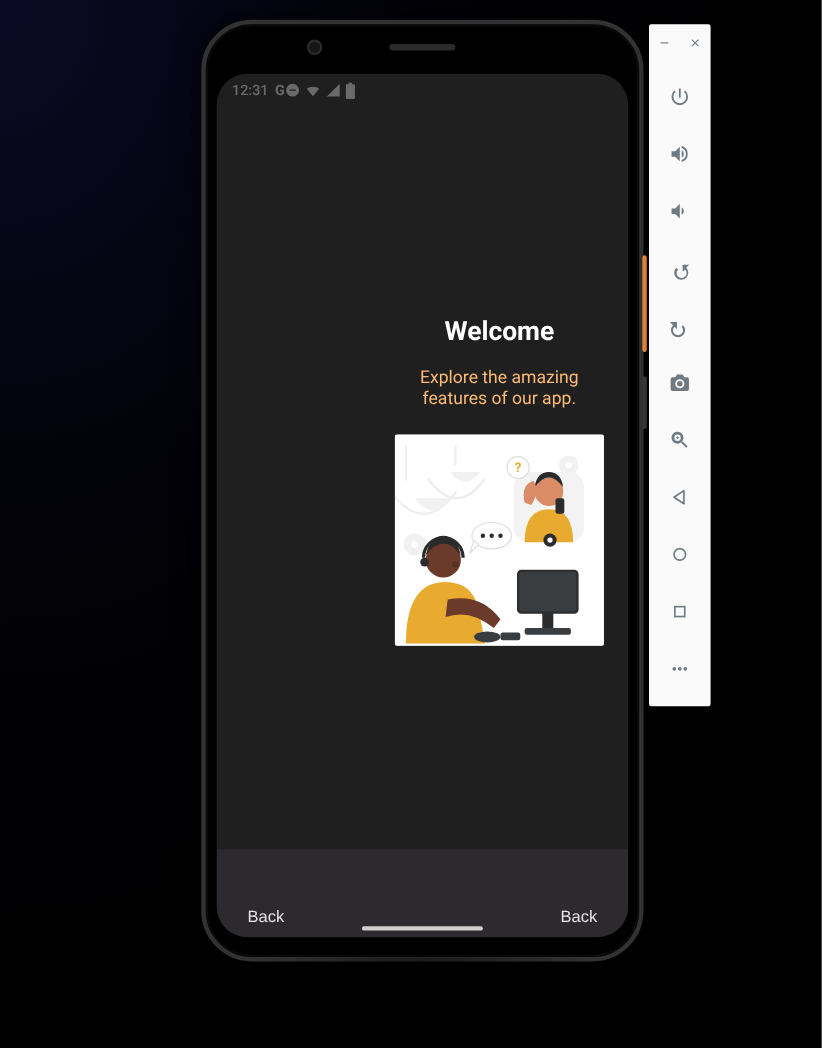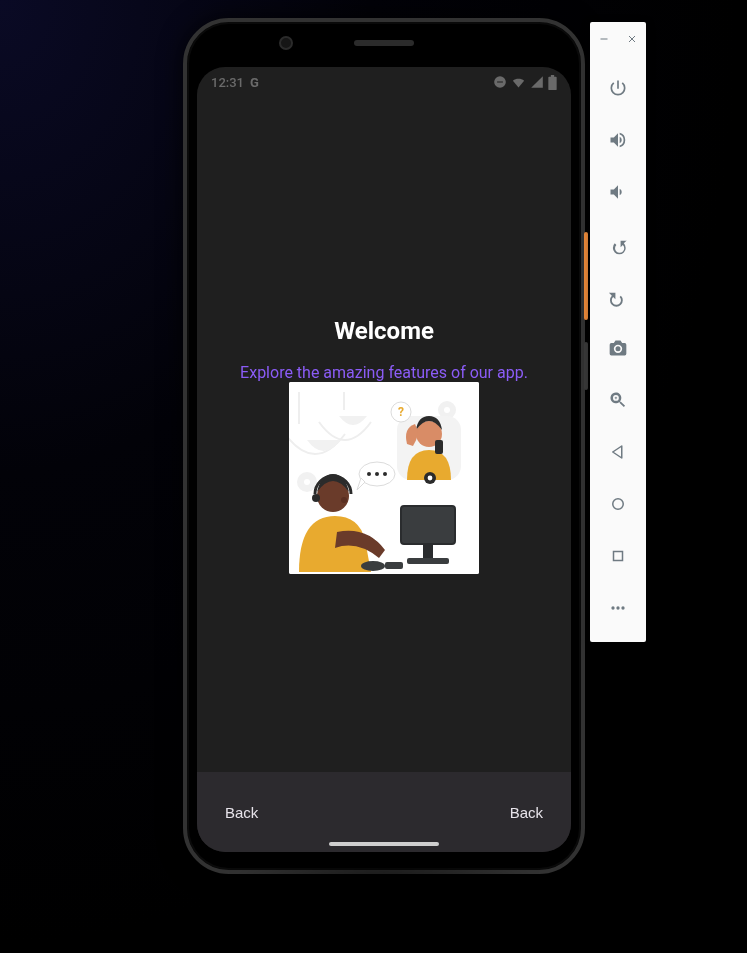--- a/index.html
+++ b/index.html
@@ -66,21 +66,21 @@
     position:absolute; left:92px; top:-4px;
   }
 
   .screen{
     position:absolute;
     left:10px; right:10px; top:45px; bottom:18px;
     border-radius:28px;
     background:#1f1f1f;
     overflow:hidden;
     display:flex;
-    flex-direction:column;
+    flex-direction:row;
   }
 
   
   .status-bar{
     height:30px;
     display:flex;
     align-items:center;
     justify-content:space-between;
     padding:0 14px;
     color:#6a6a6a;
@@ -102,39 +102,40 @@
   }
   .title{
     font-size:24px;
     font-weight:700;
     color:#fff;
     margin-bottom:18px;
     margin-top:20px;
   }
   .subtitle{
     font-size:16px;
-    color:#8b5cf6;
+    color:#fdba74;
+    margin-bottom:24px;
     text-align:center;
     padding:0 20px;
   }
 
   
   .illus{
     width:190px;height:192px;background:#fff;border-radius:2px;
     position:relative;overflow:hidden;
   }
 
   
   .bottom-bar{
     position:absolute;
     left:0;right:0;bottom:0;
     height:80px;
     background:#2c2a2e;
     display:flex;
-    align-items:center;
+    align-items:flex-end;
     justify-content:space-between;
     padding:0 22px;
   }
   .btn{
     color:#e7e3ea;
     font-size:15px;
     font-weight:500;
     background:transparent;
     border:none;
     padding:10px 6px;

